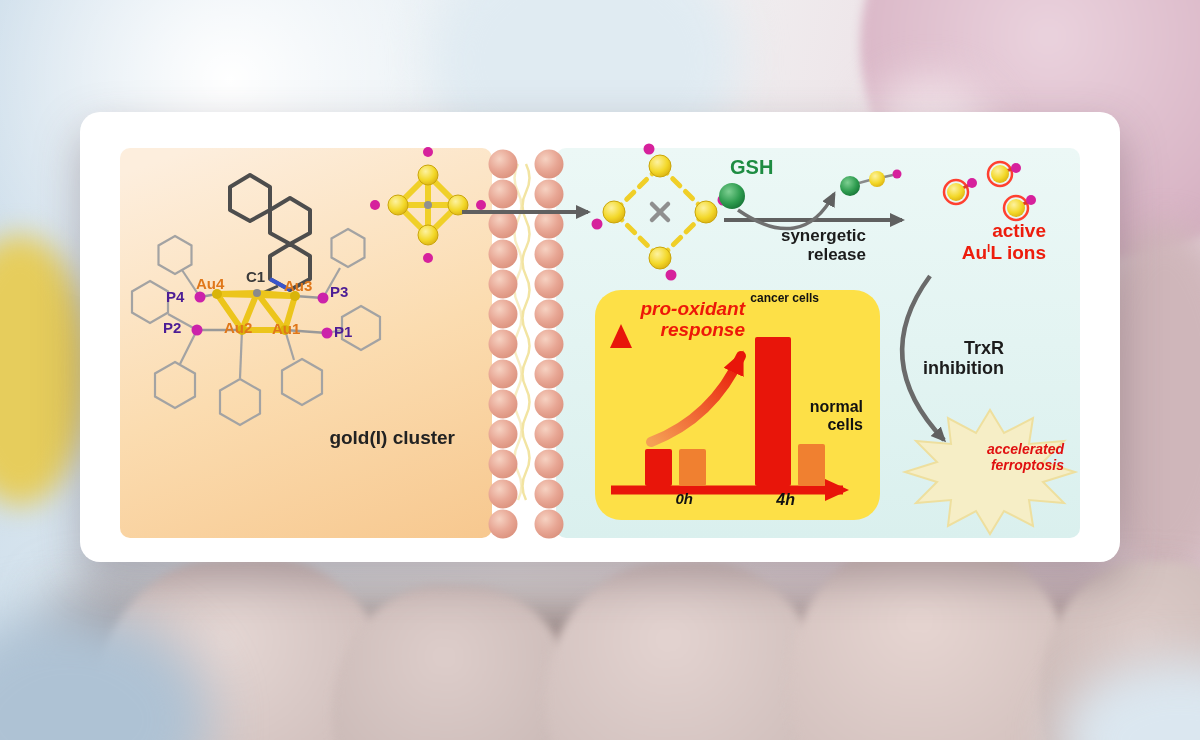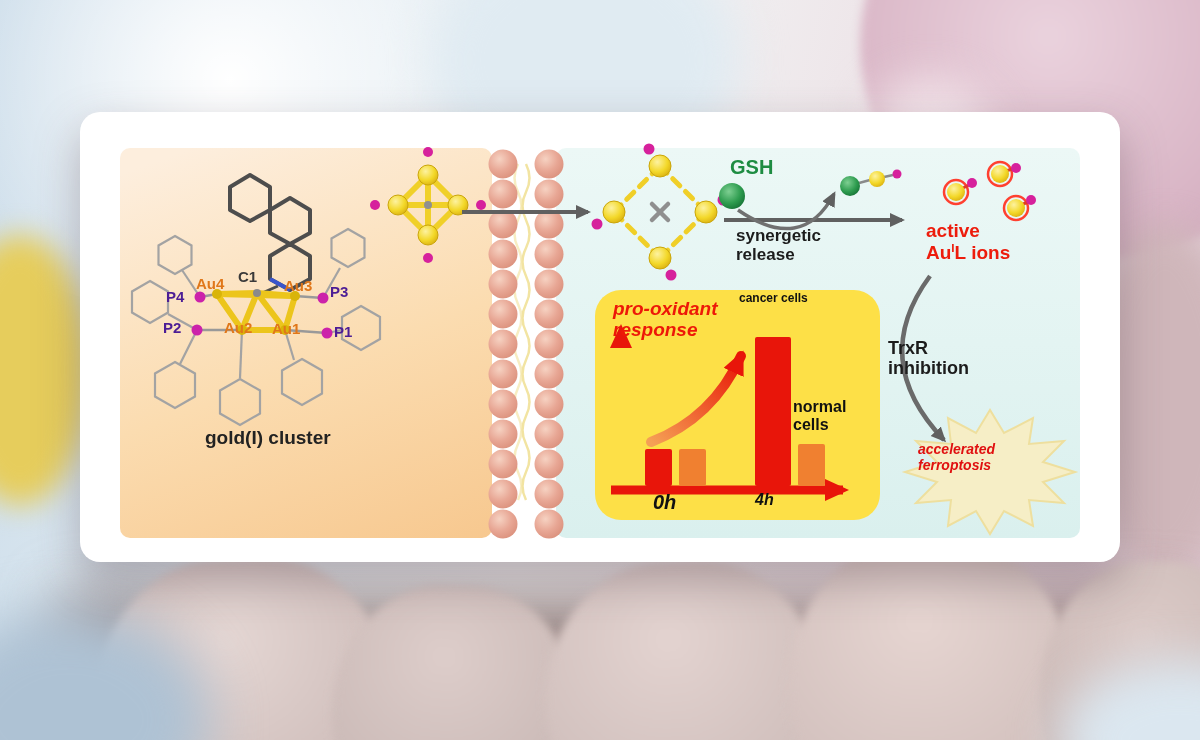--- a/index.html
+++ b/index.html
@@ -24,21 +24,21 @@
   .t{position:absolute;font-weight:bold;line-height:1.12;z-index:40;white-space:normal}
   .lbl{position:absolute;font-weight:bold;font-size:15px;z-index:40}
   .au{color:#e0771a}.pp{color:#4c1d95}.cc{color:#3a3a3a}
   sup{font-size:62%;vertical-align:super}
   sub{font-size:62%;vertical-align:sub}
   #chartbox{
     position:absolute;left:515px;top:178px;width:285px;height:230px;
     background:#fde047;border-radius:26px;z-index:20;
   }
   #chartbox .t{z-index:25}
-  .ctr{text-align:left}
+  .ctr{text-align:right}
 </style>
 </head>
 <body>
 
 <div class="blob" style="left:-120px;top:-160px;width:700px;height:480px;background:radial-gradient(circle,#ffffff 0%,rgba(255,255,255,0) 70%)"></div>
 <div class="blob" style="left:860px;top:-170px;width:470px;height:430px;background:radial-gradient(circle at 40% 48%,#ead2dd 0%,#dab7c7 55%,#d0aabc 78%,rgba(208,170,188,0) 100%);filter:blur(5px)"></div>
 <div class="blob" style="left:870px;top:80px;width:120px;height:90px;background:#f3e4ea;filter:blur(22px)"></div>
 <div class="blob" style="left:-50px;top:235px;width:140px;height:270px;background:#e6cd5c;filter:blur(14px)"></div>
 <div class="blob" style="left:1085px;top:225px;width:160px;height:350px;background:#cfb6ba;filter:blur(16px)"></div>
 <div class="blob" style="left:430px;top:-70px;width:310px;height:260px;background:#e0ebf2;filter:blur(22px)"></div>
@@ -79,21 +79,21 @@
       </g>
       <rect x="50" y="159" width="27" height="37" fill="#e8150a" rx="2"></rect>
       <rect x="84" y="159" width="27" height="37" fill="#f08030" rx="2"></rect>
       <rect x="160" y="47" width="36" height="149" fill="#e8150a" rx="2"></rect>
       <rect x="203" y="154" width="27" height="42" fill="#f08030" rx="2"></rect>
       <path d="M56 152 Q118 128 146 66" fill="none" stroke="url(#sg)" stroke-width="10" stroke-linecap="round" marker-end="url(#mR)"></path>
     </svg>
     <div class="t ctr" style="left:18px;top:8px;width:132px;font-size:19px;font-style:italic;color:#ed1808">pro-oxidant response</div>
     <div class="t ctr" style="left:144px;top:2px;width:80px;font-size:12px;color:#111">cancer cells</div>
     <div class="t ctr" style="left:198px;top:108px;width:70px;font-size:16px;color:#111">normal cells</div>
-    <div class="t ctr" style="left:58px;top:201px;width:40px;font-size:20px;font-style:italic;color:#111">0h</div>
+    <div class="t ctr" style="left:58px;top:201px;width:40px;font-size:15px;font-style:italic;color:#111">0h</div>
     <div class="t ctr" style="left:160px;top:201px;width:40px;font-size:16px;font-style:italic;color:#111">4h</div>
   </div>
 
   <svg id="scene" viewBox="0 0 960 390">
     <defs>
       <radialGradient id="goldBall" cx="38%" cy="32%" r="75%">
         <stop offset="0" stop-color="#fdf2a0"></stop>
           <stop offset="0.6" stop-color="#f3d829"></stop>
           <stop offset="1" stop-color="#d9ae10"></stop>
       </radialGradient>
@@ -287,21 +287,21 @@
         <circle cx="911" cy="52" r="5" fill="#d6219c"></circle>
       </g>
     </g>
 
     <path d="M810 128 Q748 212 824 292" fill="none" stroke="#6a6a6a" stroke-width="4.5" marker-end="url(#mG)"></path>
 
     <polygon points="955,324 923,334 944,355 909,352 913,378 884,363 870,386 856,363 828,378 831,352 796,355 817,334 785,324 817,314 796,293 831,296 828,270 856,285 870,262 884,285 913,270 909,296 944,293 923,314" fill="#f6eec6" stroke="#eedf9e" stroke-width="2"></polygon>
   </svg>
 
   <div class="lbl au" style="left:116px;top:163px">Au4</div>
-  <div class="lbl cc" style="left:158px;top:156px">C1</div>
+  <div class="lbl cc" style="left:166px;top:156px">C1</div>
   <div class="lbl au" style="left:204px;top:165px">Au3</div>
   <div class="lbl pp" style="left:250px;top:171px">P3</div>
   <div class="lbl pp" style="left:86px;top:176px">P4</div>
   <div class="lbl pp" style="left:83px;top:207px">P2</div>
   <div class="lbl au" style="left:144px;top:207px">Au2</div>
   <div class="lbl au" style="left:192px;top:208px">Au1</div>
   <div class="lbl pp" style="left:254px;top:211px">P1</div>
 
   <div class="t ctr" style="left:125px;top:314px;width:250px;color:#222;font-size:19px;line-height:1.3">
     <div>gold(I) cluster</div>

